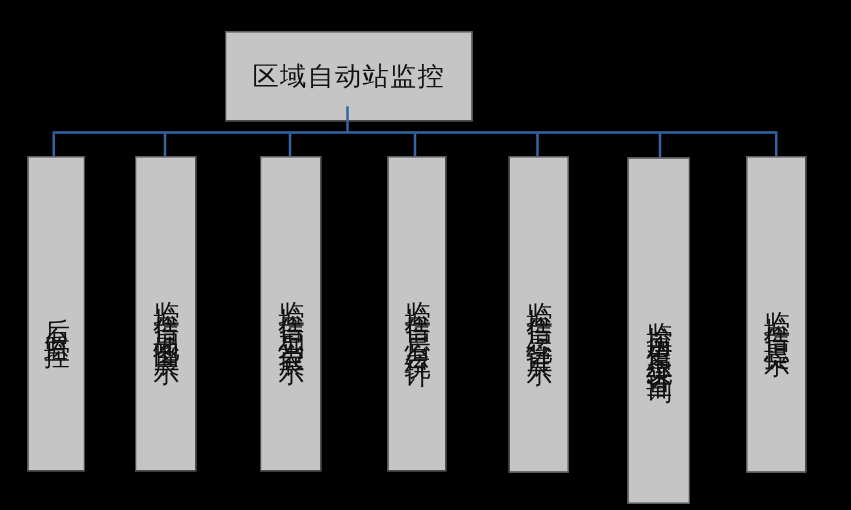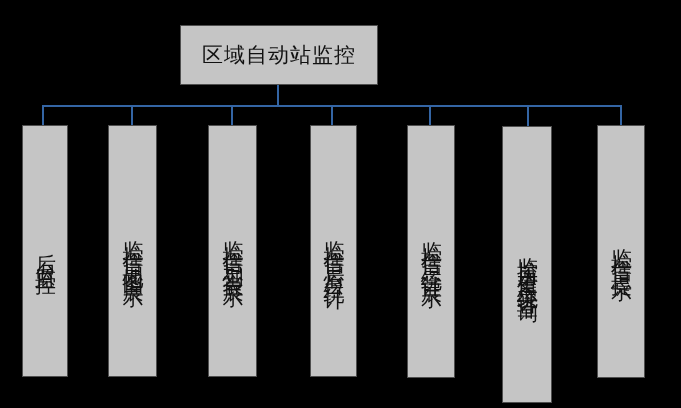--- a/index.html
+++ b/index.html
@@ -21,21 +21,21 @@
     background:var(--background);
   }
   .node{
     position:absolute;
     background:var(--node-fill);
     border:1px solid var(--node-border);
     color:var(--text);
     display:flex;align-items:center;justify-content:center;
   }
   .root-node{
-    left:180px;top:25px;width:198px;height:60px;
+    left:180px;top:25px;width:198px;height:72px;
     font-size:21px;letter-spacing:1px;
     white-space:nowrap;
   }
   .vnode{
     font-size:21px;
   }
   .vnode .vlabel{
     writing-mode:vertical-rl;
     text-orientation:upright;
     letter-spacing:7px;

